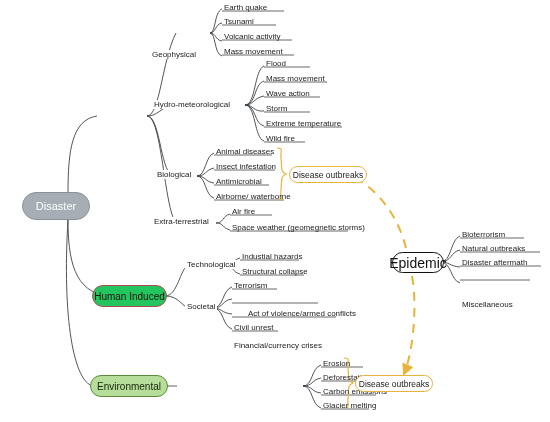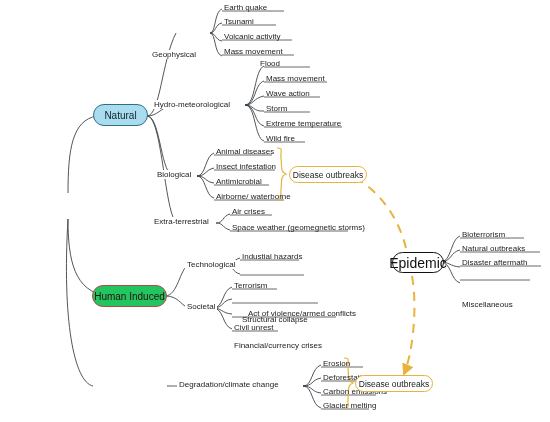--- a/index.html
+++ b/index.html
@@ -142,56 +142,56 @@
     <g fill="none" stroke="#e8b33c" stroke-width="1.2">
       <path d="M344,358 C351,358 347,360 348,368 C349,376 347,381 353,383
                C347,385 349,390 348,398 C347,406 351,408 344,408"></path>
     </g>
 
     <path d="M406,248 C398,215 375,185 348,175" fill="none" stroke="#e8b33c" stroke-width="2" stroke-dasharray="9,7" marker-end="url(#arrowhead)"></path>
 
     <path d="M412,276 C418,310 412,355 404,374" fill="none" stroke="#e8b33c" stroke-width="2" stroke-dasharray="9,7" marker-end="url(#arrowhead)"></path>
   </svg>
 
-
-  <div class="node node-natural" style="left:93px;top:104px;width:55px;height:22px;">Natural</div>
+  <div class="node node-root" style="left:22px;top:192px;width:68px;height:28px;">Disaster</div>
+
   <div class="node node-human" style="left:92px;top:285px;width:75px;height:22px;">Human Induced</div>
+  <div class="node node-env" style="left:90px;top:375px;width:78px;height:22px;">Environmental</div>
 
   <div class="lbl" style="left:150px;top:42px;margin-top:8px;">Geophysical</div>
   <div class="lbl" style="left:152px;top:100px;">Hydro-meteorological</div>
   <div class="lbl" style="left:155px;top:170px;">Biological</div>
   <div class="lbl" style="left:152px;top:217px;">Extra-terrestrial</div>
 
   <div class="lbl" style="left:185px;top:260px;">Technological</div>
   <div class="lbl" style="left:185px;top:302px;">Societal</div>
 
-  <div class="lbl" style="left:177px;top:380px;">Degradation/climate change</div>
 
   <div class="leaf" style="left:224px;top:3px;">Earth quake</div>
   <div class="leaf" style="left:224px;top:17px;">Tsunami</div>
   <div class="leaf" style="left:224px;top:32px;">Volcanic activity</div>
   <div class="leaf" style="left:224px;top:47px;">Mass movement</div>
 
-  <div class="leaf" style="left:260px;top:59px;">Flood</div>
+  <div class="leaf" style="left:266px;top:59px;">Flood</div>
   <div class="leaf" style="left:266px;top:74px;">Mass movement</div>
   <div class="leaf" style="left:266px;top:89px;">Wave action</div>
   <div class="leaf" style="left:266px;top:104px;">Storm</div>
   <div class="leaf" style="left:266px;top:119px;">Extreme temperature</div>
   <div class="leaf" style="left:266px;top:134px;">Wild fire</div>
 
   <div class="leaf" style="left:216px;top:147px;">Animal diseases</div>
   <div class="leaf" style="left:216px;top:162px;">Insect infestation</div>
   <div class="leaf" style="left:216px;top:177px;">Antimicrobial</div>
   <div class="leaf" style="left:216px;top:192px;">Airborne/ waterborne</div>
 
-  <div class="leaf" style="left:232px;top:207px;">Air crises</div>
+  <div class="leaf" style="left:232px;top:207px;">Air fire</div>
   <div class="leaf" style="left:232px;top:223px;">Space weather (geomegnetic storms)</div>
 
   <div class="leaf" style="left:242px;top:252px;">Industial hazards</div>
-  <div class="leaf" style="left:242px;top:267px;margin-top:48px;">Structural collapse</div>
+  <div class="leaf" style="left:242px;top:267px;">Structural collapse</div>
 
   <div class="leaf" style="left:234px;top:281px;">Terrorism</div>
   <div class="leaf" style="left:234px;top:295px;margin-top:46px;">Financial/currency crises</div>
   <div class="leaf" style="left:248px;top:309px;">Act of violence/armed conflicts</div>
   <div class="leaf" style="left:234px;top:323px;">Civil unrest</div>
 
   <div class="leaf" style="left:323px;top:359px;">Erosion</div>
   <div class="leaf" style="left:323px;top:373px;">Deforestation</div>
   <div class="leaf" style="left:323px;top:387px;">Carbon emissions</div>
   <div class="leaf" style="left:323px;top:401px;">Glacier melting</div>

